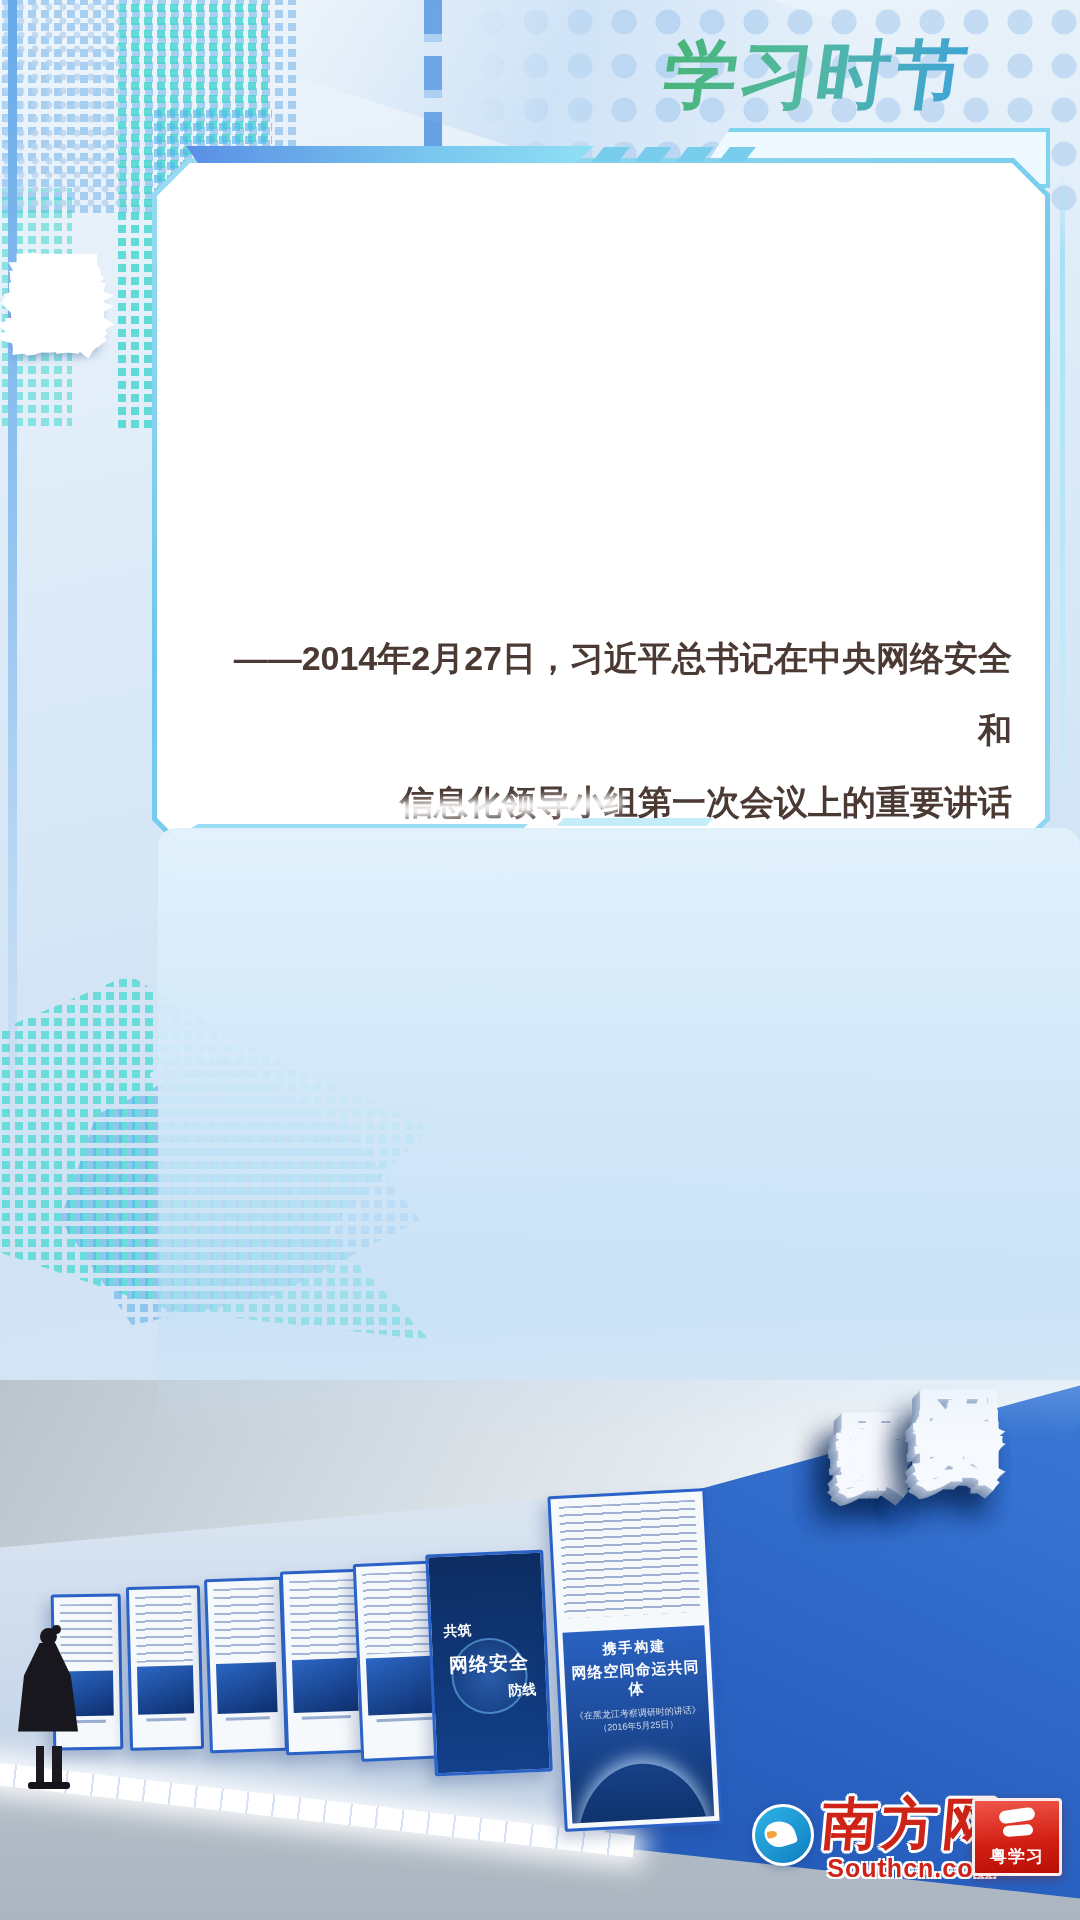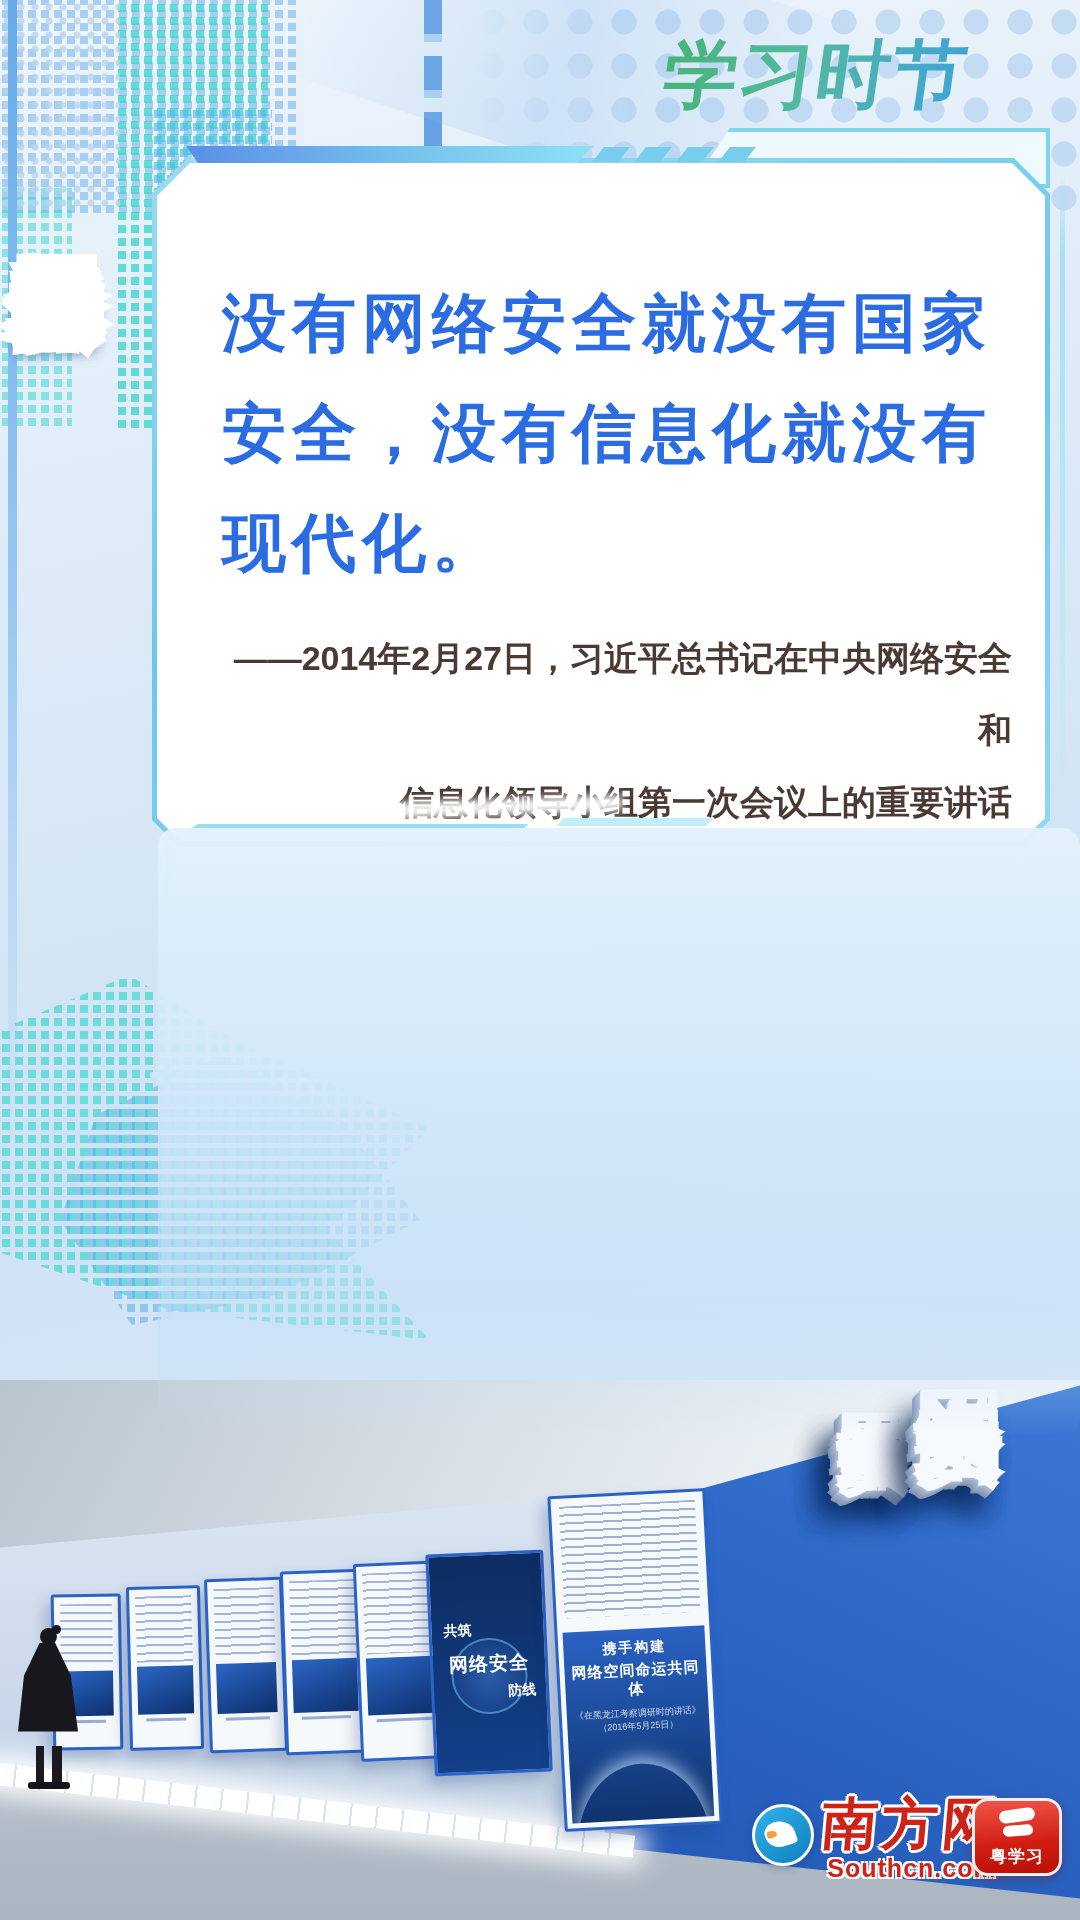--- a/index.html
+++ b/index.html
@@ -162,21 +162,21 @@
     box-shadow:0 2px 8px rgba(20,60,120,.35);}
   .sc-icon:before{content:"";position:absolute;left:10px;top:14px;width:30px;height:26px;background:#ffffff;
     border-radius:60% 90% 20% 80%;transform:rotate(-18deg);}
   .sc-icon:after{content:"";position:absolute;left:12px;top:24px;width:10px;height:7px;background:#f6a23c;
     border-radius:2px 60% 60% 2px;transform:rotate(-10deg);}
   .sc-text{display:flex;flex-direction:column;align-items:center;}
   .sc-name{font-size:56px;line-height:56px;font-weight:900;color:#cf2318;transform:skewX(-5deg);letter-spacing:4px;
     text-shadow:-2px -2px 0 #fff,2px -2px 0 #fff,-2px 2px 0 #fff,2px 2px 0 #fff,0 3px 0 #fff,3px 0 0 #fff,-3px 0 0 #fff,0 -3px 0 #fff;}
   .sc-domain{margin-top:2px;font-size:25px;font-weight:800;color:#cf2318;letter-spacing:1px;
     text-shadow:-2px -2px 0 #fff,2px -2px 0 #fff,-2px 2px 0 #fff,2px 2px 0 #fff;}
-  .yxx{position:absolute;left:972px;top:1798px;width:84px;height:72px;border-radius:16px;
+  .yxx{position:absolute;left:972px;top:1798px;width:84px;height:72px;border-radius:4px;
     background:linear-gradient(175deg,#f0564a 0%,#d21e12 58%,#b80f06 100%);
     border:3px solid rgba(255,255,255,.92);box-shadow:0 3px 10px rgba(120,20,10,.4);overflow:hidden;}
   .yxx .g1{position:absolute;left:24px;top:8px;width:36px;height:13px;background:#fff;border-radius:7px;
     transform:rotate(-8deg);}
   .yxx .g2{position:absolute;left:28px;top:24px;width:30px;height:11px;background:#fff;border-radius:6px;
     transform:rotate(-4deg);}
   .yxx-label{position:absolute;left:0;right:0;bottom:5px;text-align:center;font-size:17px;font-weight:900;color:#fff;letter-spacing:1px;}
 </style>
 </head>
 <body>
@@ -207,23 +207,20 @@
     <div class="card1-in"></div>
   </div>
   <div class="strip"></div>
   <div class="slashes">
       <i></i>
       <i></i>
       <i></i>
       <i></i>
     </div>
   <div class="card1-outline"></div>
-  <div class="quote pre">没有网络安全就没有国家
-安全，没有信息化就没有
-现代化。</div>
   <div class="attrib pre">——2014年2月27日，习近平总书记在中央网络安全和
 信息化领导小组第一次会议上的重要讲话</div>
 
   <div class="photo">
     <div class="ceiling"></div>
     <div class="wall-light"></div>
     <div class="wall-blue"></div>
     <div class="floor"></div>
     <div class="trim"></div>
 

